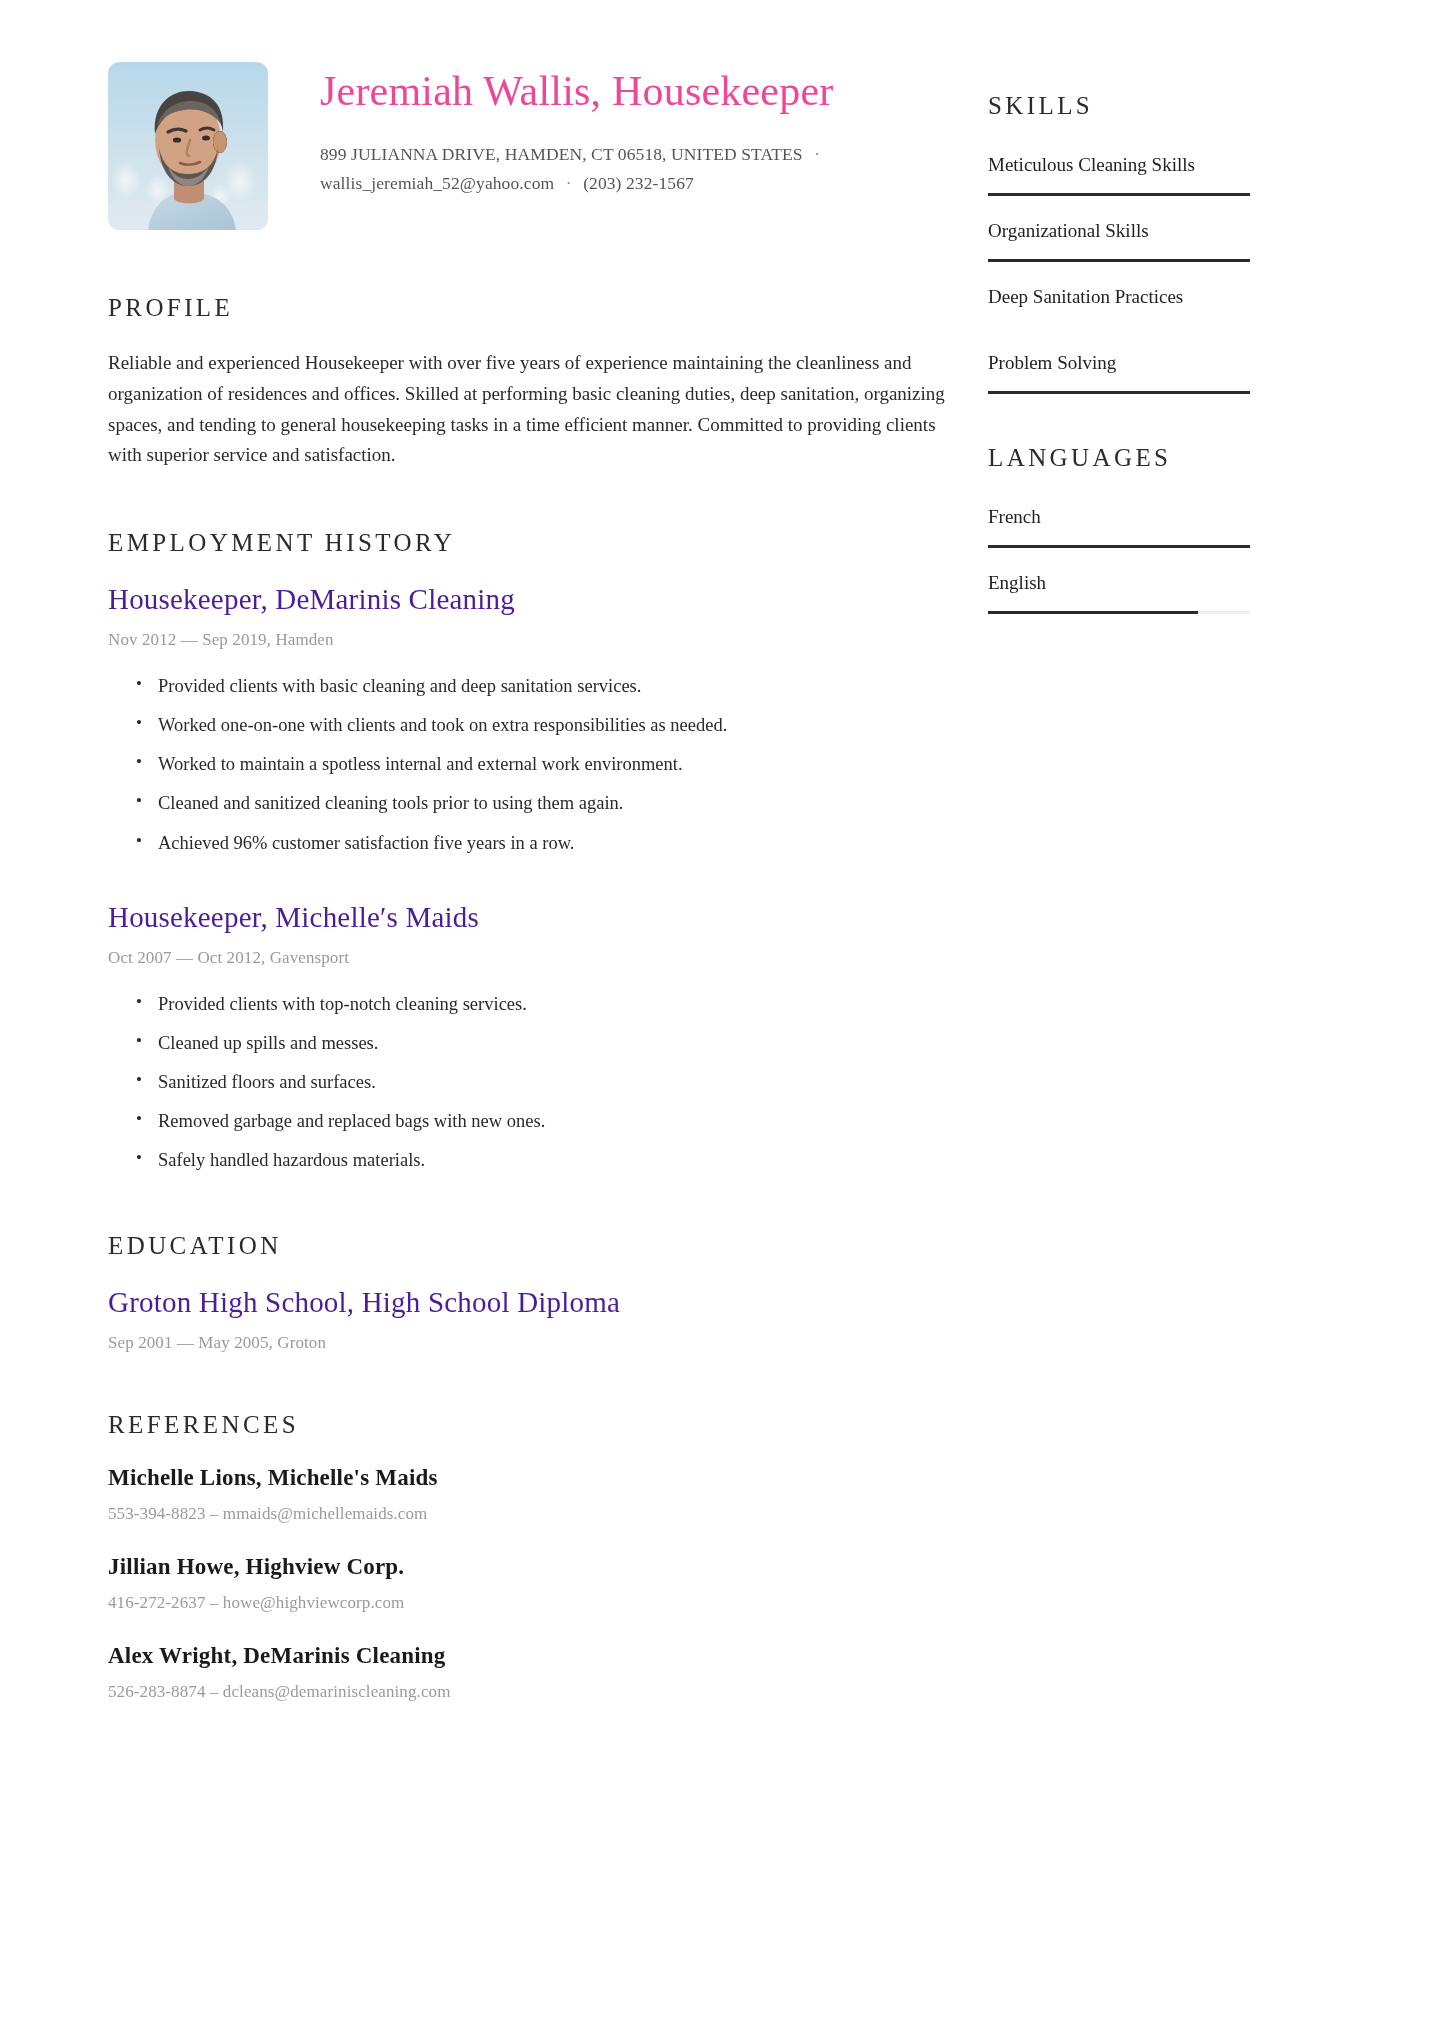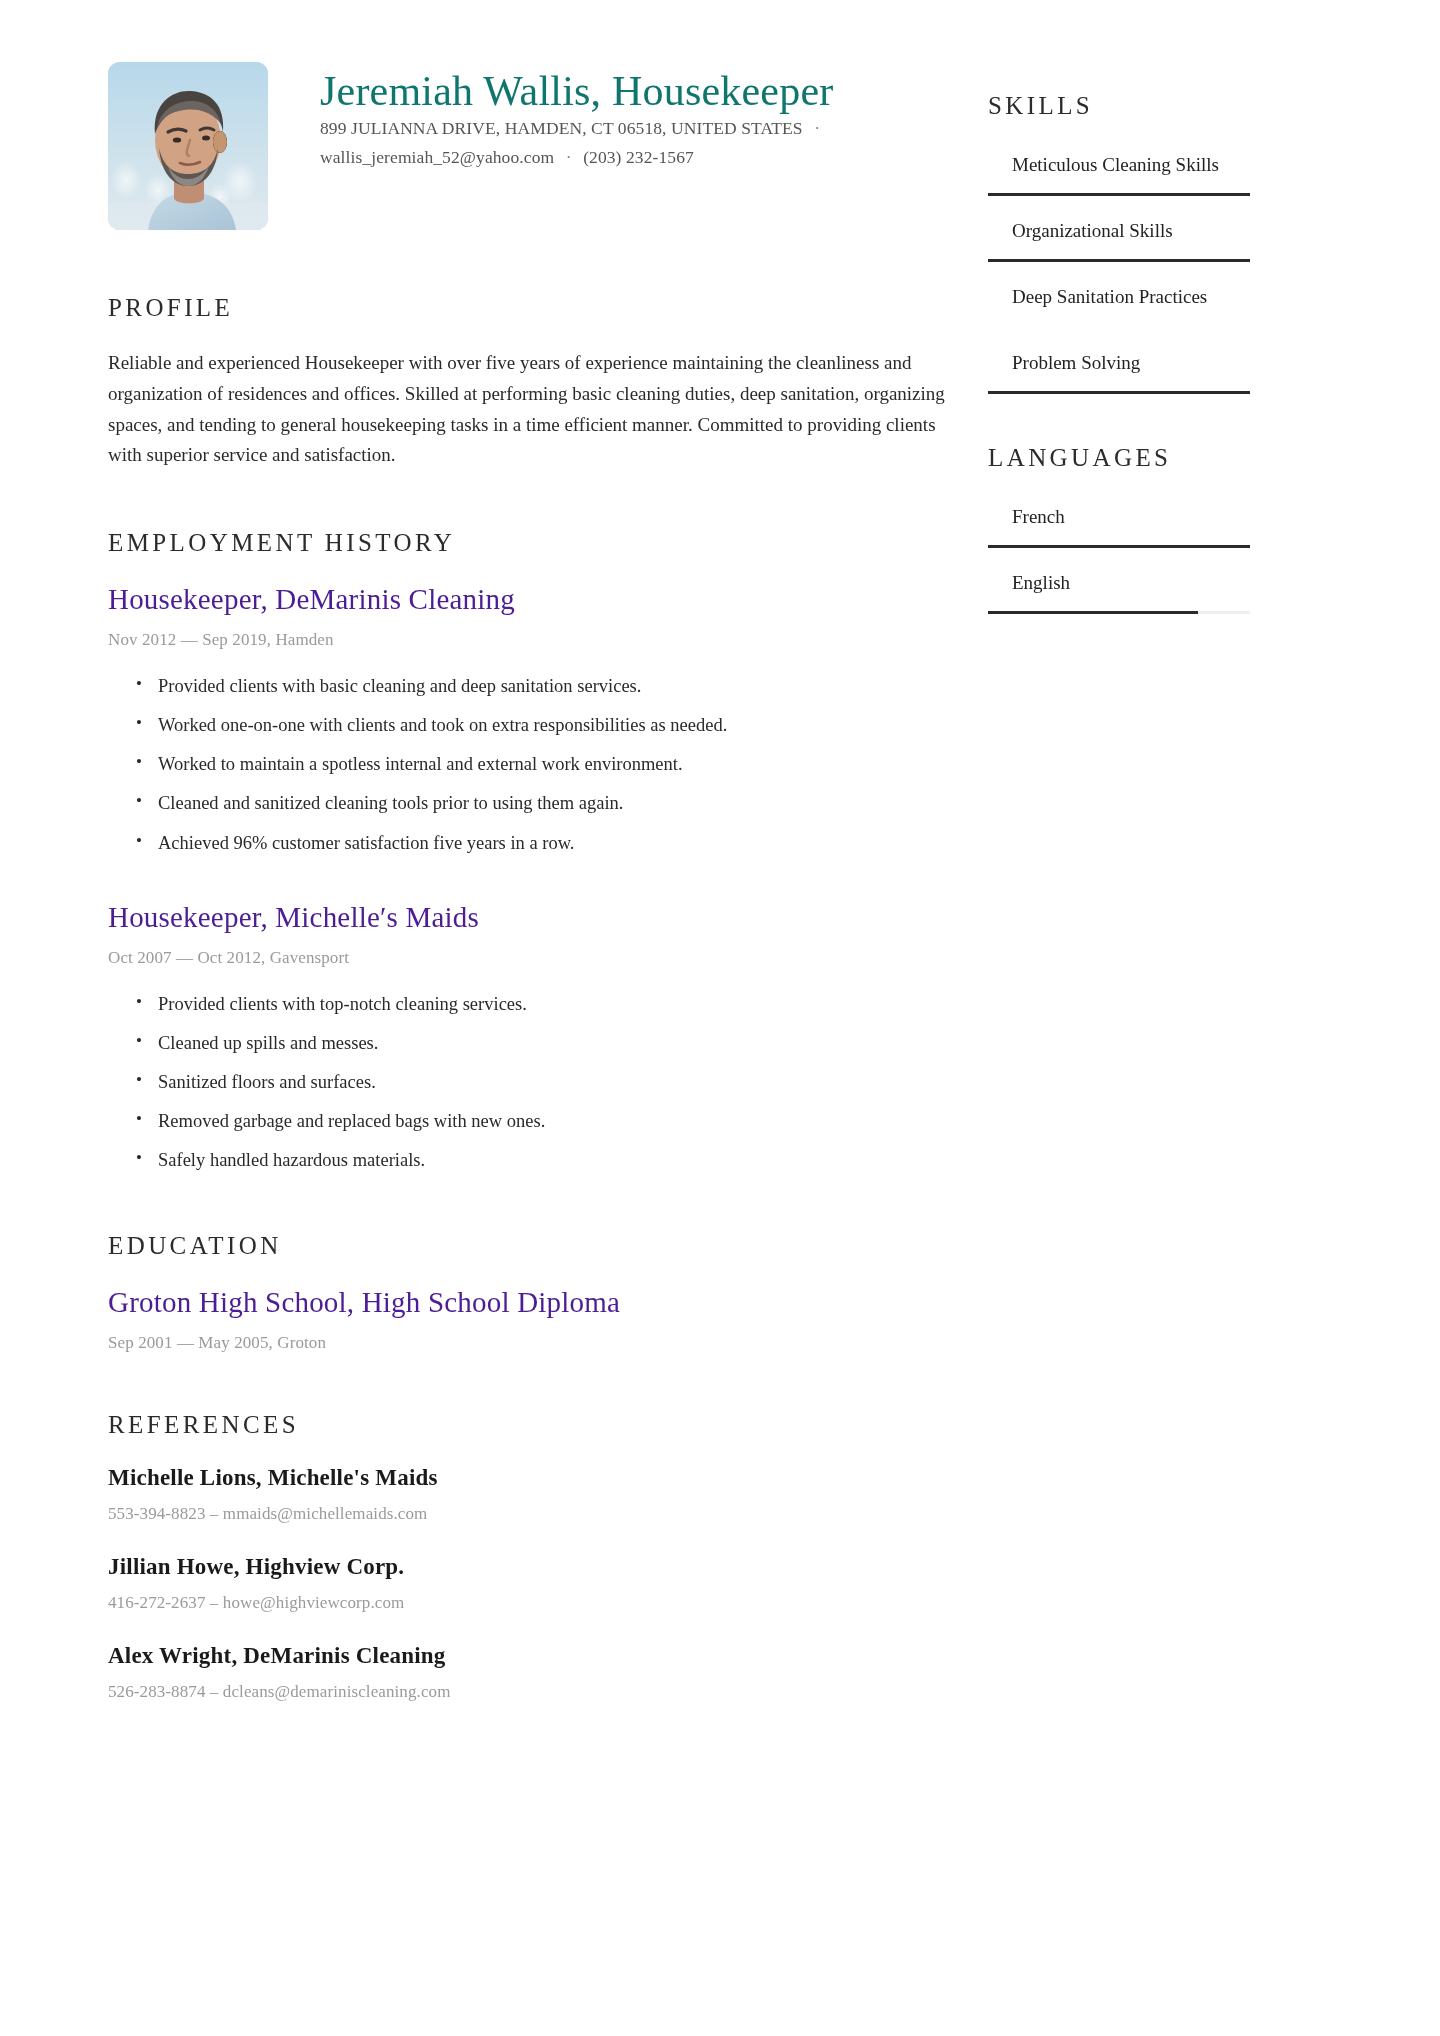--- a/index.html
+++ b/index.html
@@ -55,25 +55,26 @@
   }
   .photo svg { display: block; width: 100%; height: 100%; }
 
   .header-text {
     flex: 1;
     padding-left: 52px;
     padding-top: 6px;
   }
 
   .name-title {
-    color: #0f766e;
+    color: #ec4899;
     font-size: 42px;
     line-height: 1.1;
     font-weight: 400;
     letter-spacing: 0.2px;
+    margin-bottom: 26px;
     white-space: nowrap;
   }
 
   .contact-line {
     font-size: 17.5px;
     color: #555555;
     line-height: 1.62;
     letter-spacing: 0.1px;
   }
   .contact-sep { padding: 0 7px; color: #888; }
@@ -165,21 +166,20 @@
 
   .side-block { margin-bottom: 50px; }
 
   .side-item { margin-bottom: 0; }
 
   .side-item-label {
     font-size: 19px;
     line-height: 1.42;
     color: #222222;
     padding-bottom: 14px;
-    margin-left: 24px;
   }
 
   .bar {
     position: relative;
     width: 262px;
     height: 3px;
     background: #efefef;
     margin-bottom: 22px;
   }
   .bar-fill {

